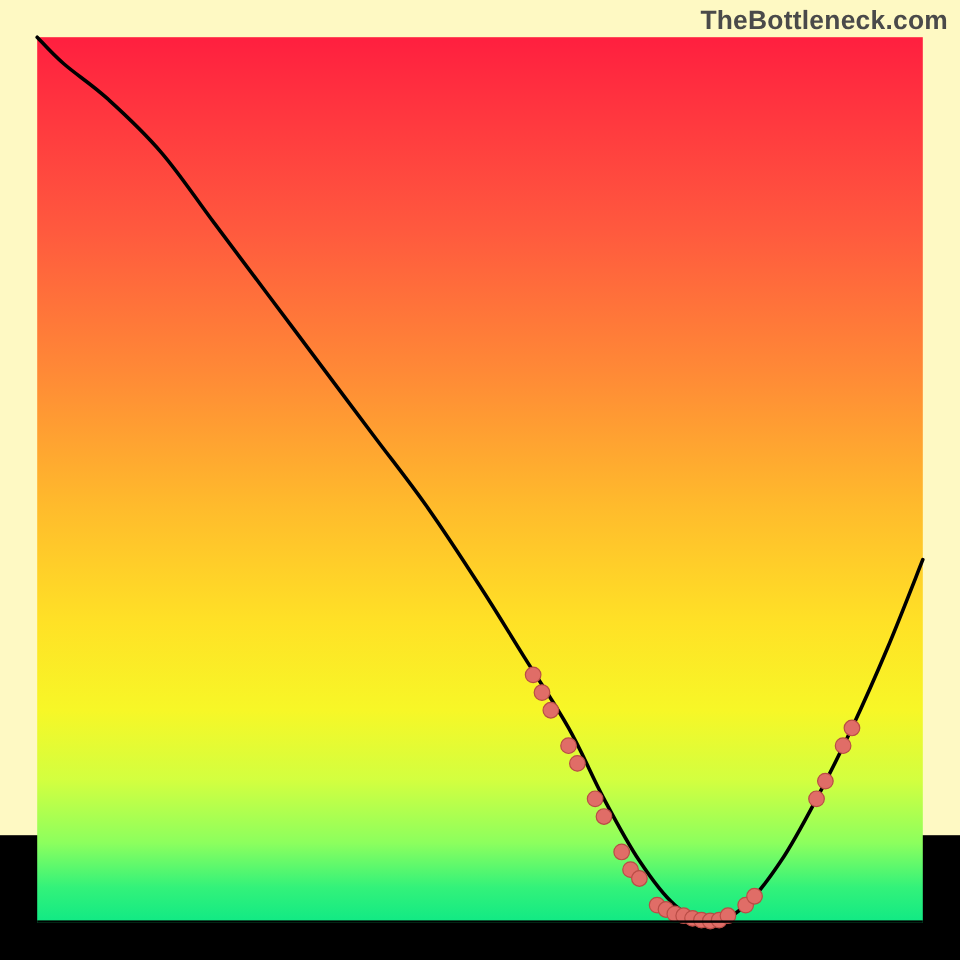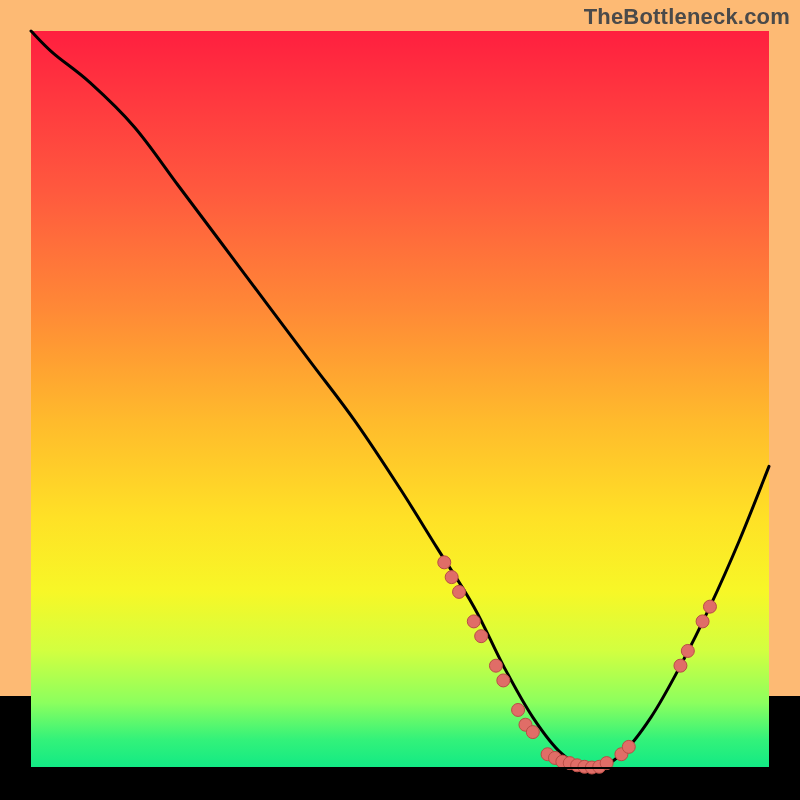--- a/index.html
+++ b/index.html
@@ -8,21 +8,21 @@
     width: 800px;
     height: 800px;
     background: #000000;
     overflow: hidden;
     font-family: Arial, Helvetica, sans-serif;
   }
   .frame {
     position: relative;
     width: 800px;
     height: 696px;
-    background: #fdba74;
+    background: #fef9c3;
   }
   .watermark {
     position: absolute;
     top: 4px;
     right: 10px;
     color: #4a4a4a;
     font-size: 22px;
     font-weight: 600;
     letter-spacing: 0.2px;
     user-select: none;

